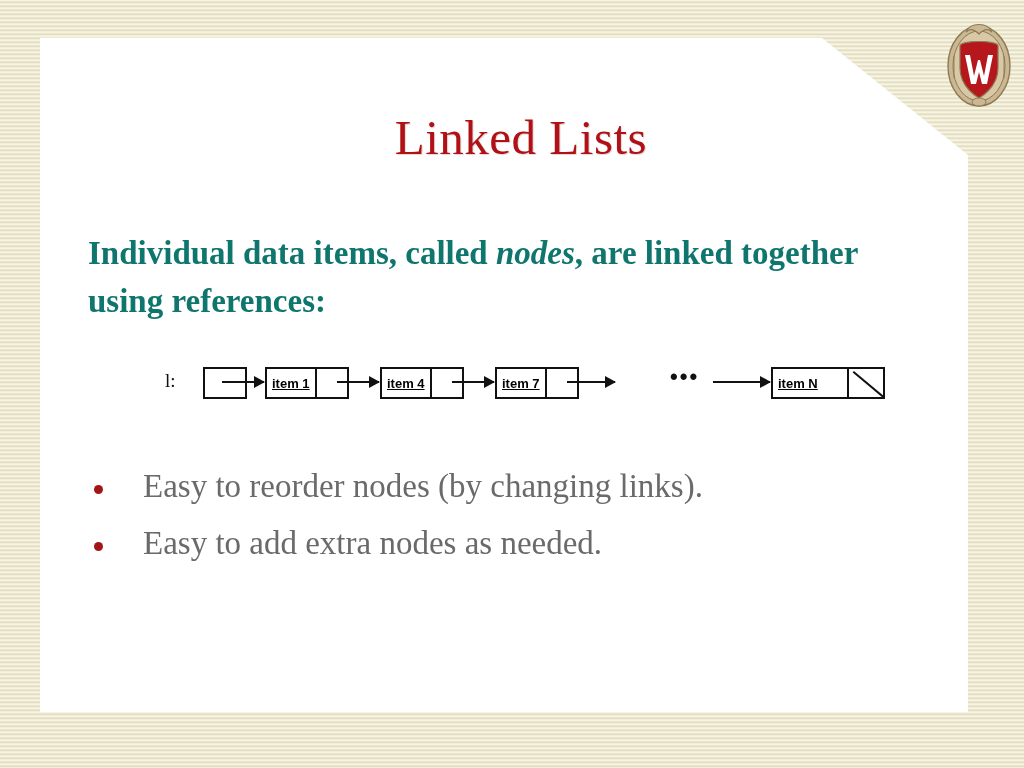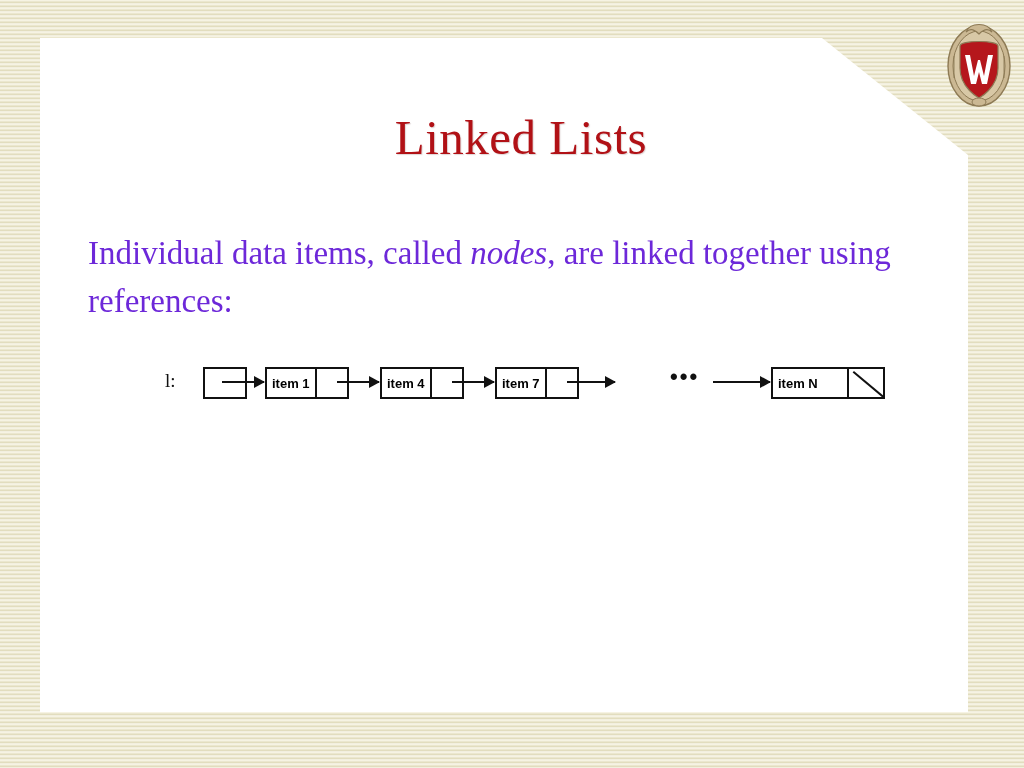--- a/index.html
+++ b/index.html
@@ -69,23 +69,24 @@
   .body-area {
     position: absolute;
     left: 88px;
     top: 230px;
     width: 830px;
     color: #666666;
   }
   .intro {
     font-size: 33px;
     line-height: 1.45;
-    color: #6d28d9;
+    color: #0f766e;
     margin: 0;
     width: 815px;
+    font-weight: bold;
   }
   .intro em {
     font-style: italic;
   }
 
   
   .diagram {
     position: absolute;
     left: 165px;
     top: 362px;
@@ -113,20 +114,21 @@
   .node .cell-data {
     display: flex;
     align-items: center;
     justify-content: center;
     font-family: "Liberation Sans", "DejaVu Sans", sans-serif;
     font-weight: bold;
     font-size: 13px;
     color: #000000;
     padding: 12px 5px;
     white-space: nowrap;
+    text-decoration: underline;
   }
   .node .cell-ptr {
     border-left: 2px solid #111111;
     width: 30px;
     position: relative;
   }
   .node.head {
     width: 44px;
   }
   .node.head .cell-ptr {
@@ -272,13 +274,23 @@
 
   <div class="node nullterm" style="left:606px;gap:24px;">
     <div class="cell-data">item N</div>
     <div class="cell-ptr">
       <span class="null-slash"></span>
     </div>
   </div>
 </div>
 
 <div class="advantages">
+  <ul class="bullet-list">
+    <li class="bullet-item">
+      <span class="bullet-dot"></span>
+      <span>Easy to reorder nodes (by changing links).</span>
+    </li>
+    <li class="bullet-item">
+      <span class="bullet-dot"></span>
+      <span>Easy to add extra nodes as needed.</span>
+    </li>
+  </ul>
 </div>
 
 </body></html>

